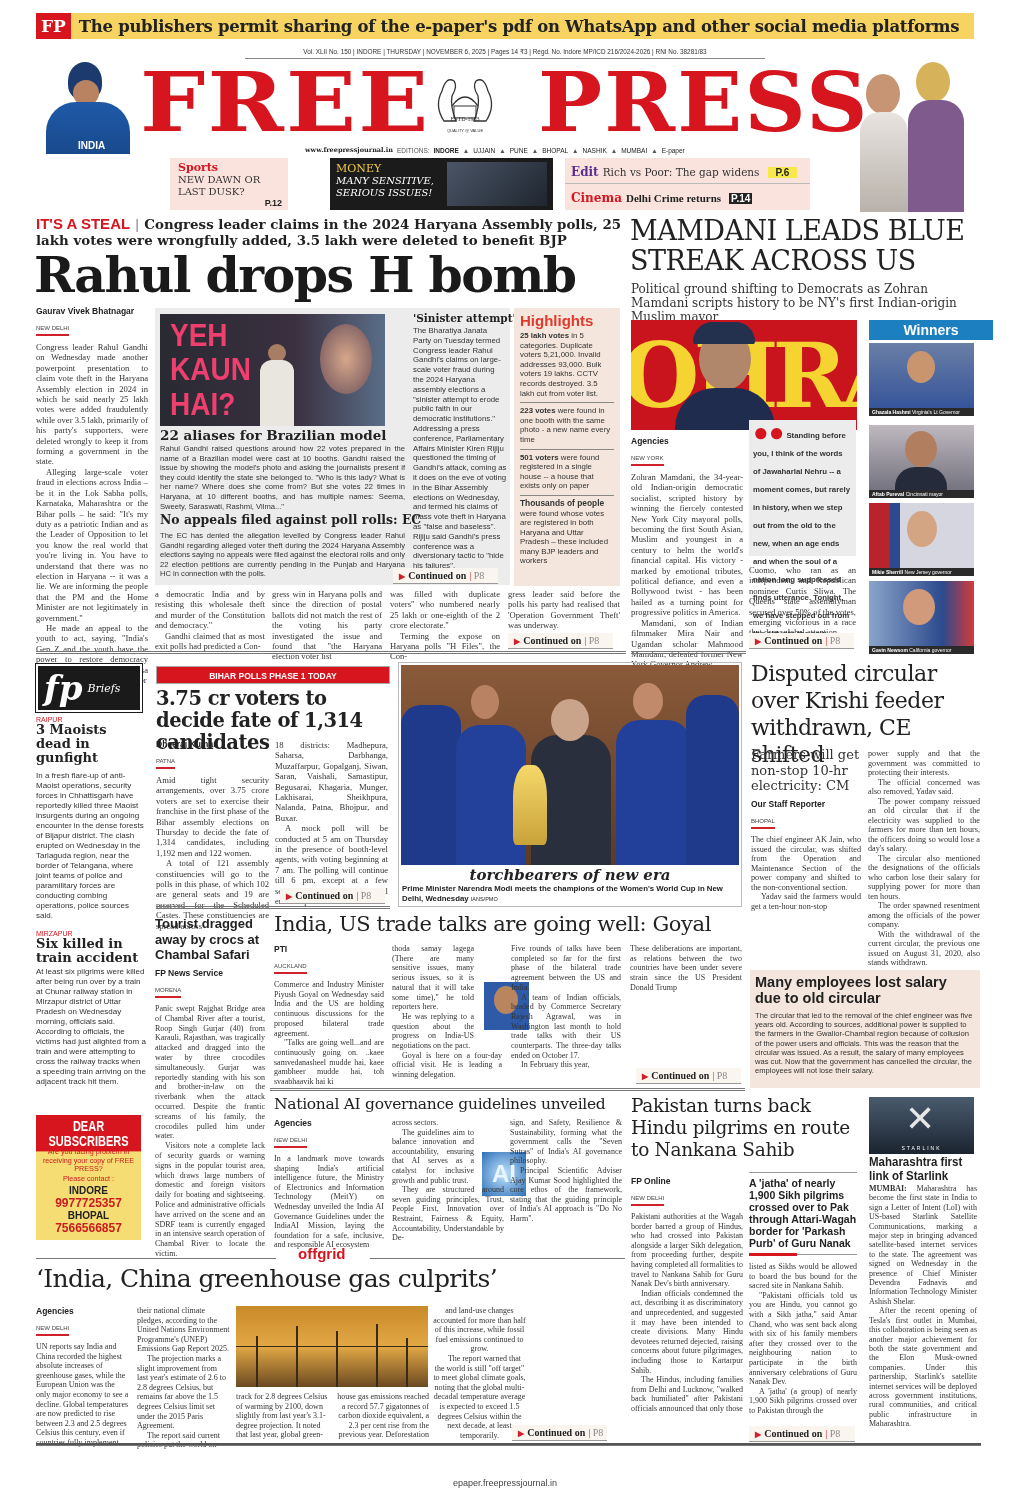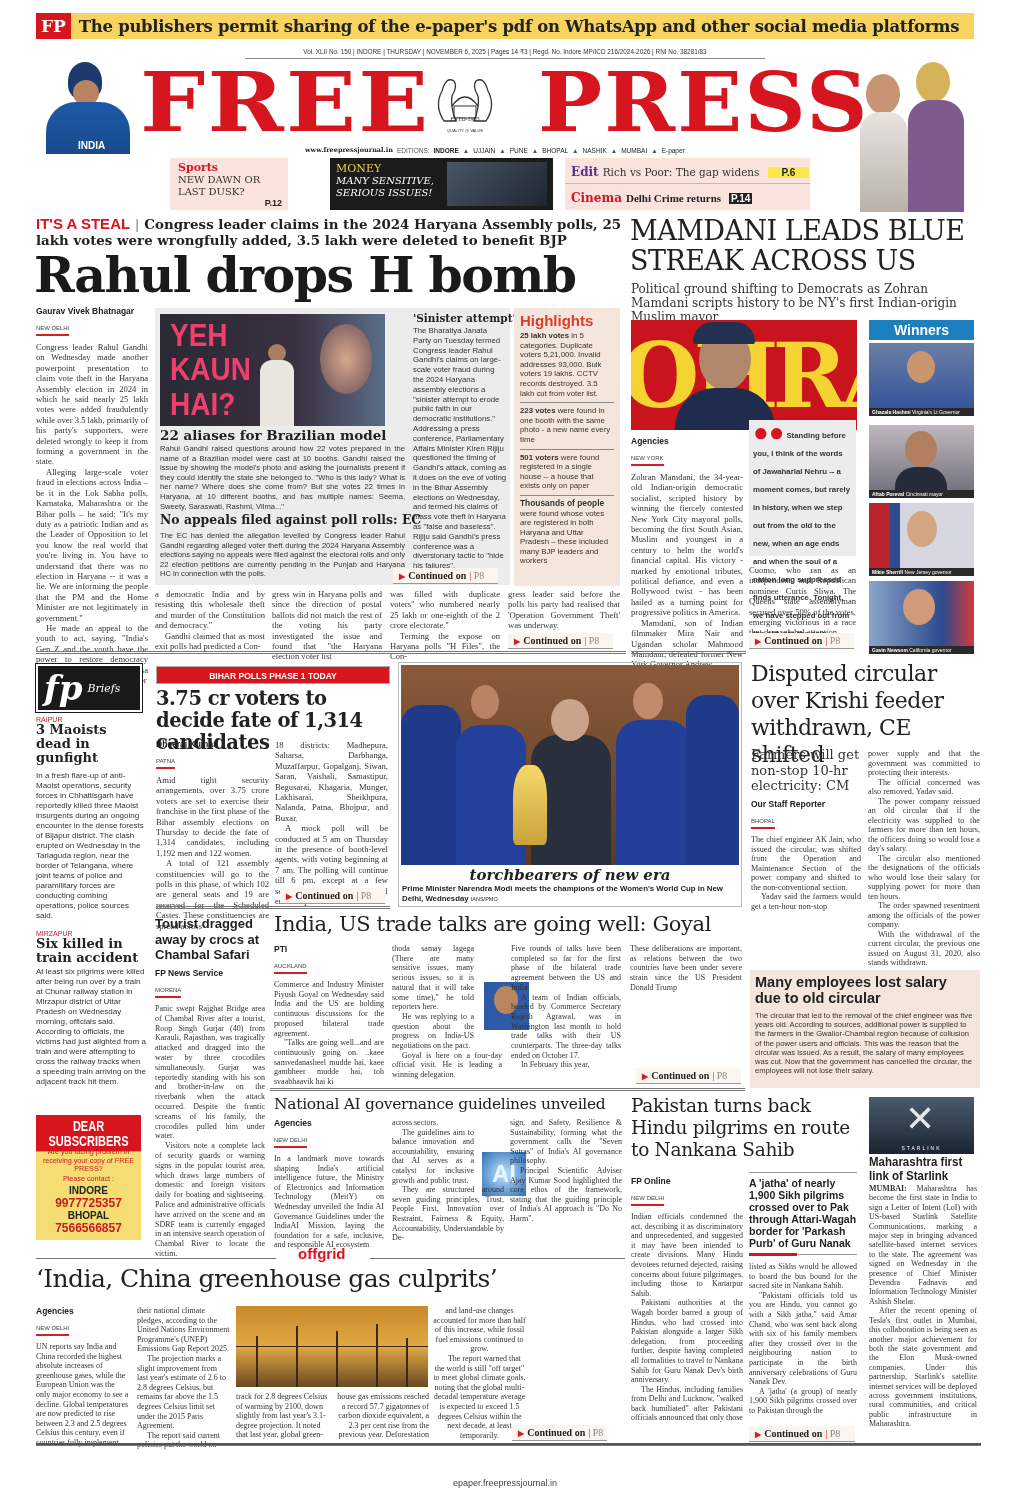--- a/index.html
+++ b/index.html
@@ -81,21 +81,21 @@
   <div style="position:absolute;right:6px;bottom:2px;font-family:'Liberation Sans',sans-serif;font-weight:bold;font-size:9px">P.12</div>
 </div>
 <div class="abs" style="left:330px;top:158px;width:223px;height:52px;background:#1b1b1b;padding:4px 6px">
   <div style="font-family:'DejaVu Serif',serif;color:#f2c94c;font-size:11px">MONEY</div>
   <div style="font-family:'DejaVu Serif',serif;font-style:italic;font-size:10px;color:#fff;width:100px;line-height:12px">MANY SENSITIVE, SERIOUS ISSUES!</div>
   <div style="position:absolute;right:6px;top:4px;width:100px;height:44px;background:linear-gradient(135deg,#4a5566,#1f2630)"></div>
 </div>
 <div class="abs" style="left:565px;top:158px;width:245px;height:26px;background:#fbe3dd;padding:4px 6px;border-bottom:1px solid #bbb;white-space:nowrap">
   <span style="font-family:'DejaVu Serif',serif;font-weight:bold;color:#5b2d8e;font-size:12px">Edit</span>
   <span style="font-family:'DejaVu Serif',serif;font-size:10.5px;color:#333">Rich vs Poor: The gap widens</span>
-  <span style="background:#f7e94c;font-family:'Liberation Sans',sans-serif;font-weight:bold;font-size:10px;padding:0 14px;margin-left:4px">P.6</span>
+  <span style="background:#f7e94c;font-family:'Liberation Sans',sans-serif;font-weight:bold;font-size:10px;padding:0 8px;margin-left:4px">P.6</span>
 </div>
 <div class="abs" style="left:565px;top:184px;width:245px;height:26px;background:#fbe3dd;padding:4px 6px;white-space:nowrap">
   <span style="font-family:'DejaVu Serif',serif;font-weight:bold;color:#d7151f;font-size:12px">Cinema</span>
   <span style="font-family:'Liberation Serif',serif;font-weight:bold;font-size:11px;color:#222">Delhi Crime returns</span>
   <span style="background:#222;color:#fff;font-family:'Liberation Sans',sans-serif;font-weight:bold;font-size:10px;padding:0 2px;margin-left:4px">P.14</span>
 </div>
 
 <div class="abs" style="left:36px;top:216px;width:590px;font-family:'DejaVu Serif',serif;font-weight:bold;font-size:13.4px;line-height:16px;color:#222">
   <span style="color:#d7151f;font-family:'Liberation Sans',sans-serif;font-weight:900;font-size:15px">IT'S A STEAL</span><span style="color:#999"> | </span><span>Congress leader claims in the 2024 Haryana Assembly polls, 25 lakh votes were wrongfully added, 3.5 lakh were deleted to benefit BJP</span>
 </div>
@@ -178,21 +178,21 @@
   <span style="float:left;color:#d7151f;font-size:26px;line-height:18px;margin-right:2px">●●</span>
   <span class="sans" style="font-size:7.8px;line-height:9.6px;font-weight:bold;color:#333">Standing before you, I think of the words of Jawaharlal Nehru -- a moment comes, but rarely in history, when we step out from the old to the new, when an age ends and when the soul of a nation long suppressed finds utterance. Tonight, we have stepped out from the old into the new.</span>
 </div>
 <div class="abs body-text" style="left:749px;top:565px;width:107px">
     <p>Cuomo, who ran as an independent, and Republican nominee Curtis Sliwa. The Queens state assemblyman secured over 50% of the votes, emerging victorious in a race that drew global attention.</p>
   </div>
 <div class="abs cont" style="left:749px;top:633px;width:105px">
   <span class="arrow">▶</span><span>Continued on</span><span class="pg">P8</span>
 </div>
 
-<div class="abs" style="left:869px;top:320px;width:105px;height:20px;background:#1b7fc0;color:#fff;font-family:'Liberation Sans',sans-serif;font-weight:900;font-size:14px;text-align:center;line-height:20px">Winners</div>
+<div class="abs" style="left:869px;top:320px;width:124px;height:20px;background:#1b7fc0;color:#fff;font-family:'Liberation Sans',sans-serif;font-weight:900;font-size:14px;text-align:center;line-height:20px">Winners</div>
 <div class="photo" style="left:869px;top:343px;width:105px;height:73px;background:linear-gradient(#6a7fa6,#2f4f99)">
   <div style="position:absolute;left:38px;top:8px;width:28px;height:32px;border-radius:50%;background:#c9956f"></div>
   <div style="position:absolute;bottom:0;left:0;right:0;background:#2a2a2a;color:#fff;font-family:'Liberation Sans',sans-serif;font-size:5px;padding:1px 3px;white-space:nowrap"><b>Ghazala Hashmi</b> <span>Virginia's Lt Governor</span></div>
 </div>
 <div class="photo" style="left:869px;top:425px;width:105px;height:73px;background:linear-gradient(#bfb8bf,#6b6b78)">
   <div style="position:absolute;left:36px;top:6px;width:32px;height:36px;border-radius:50%;background:#b17f5f"></div>
   <div style="position:absolute;left:26px;top:42px;width:52px;height:30px;border-radius:20px 20px 0 0;background:#252b3b"></div>
   <div style="position:absolute;bottom:0;left:0;right:0;background:#2a2a2a;color:#fff;font-family:'Liberation Sans',sans-serif;font-size:5px;padding:1px 3px;white-space:nowrap"><b>Aftab Pureval</b> <span>Cincinnati mayor</span></div>
 </div>
 <div class="photo" style="left:869px;top:503px;width:105px;height:73px;background:linear-gradient(90deg,#b8232c 0 20%,#2c4a8d 20% 30%,#d6d6e0 30%)">
@@ -273,21 +273,21 @@
   <div class="dateline">BHOPAL</div>
   <div class="body-text" style="font-size:8.2px;line-height:9.5px">
       <p>The chief engineer AK Jain, who issued the circular, was shifted from the Operation and Maintenance Section of the power company and shifted to the non-conventional section.</p>
       <p>Yadav said the farmers would get a ten-hour non-stop</p>
     </div>
 </div>
 <div class="abs body-text" style="left:868px;top:749px;width:112px;font-size:8.2px;line-height:9.5px">
   <p>power supply and that the government was committed to protecting their interests.</p>
     <p>The official concerned was also removed, Yadav said.</p>
     <p>The power company reissued an old circular that if the electricity was supplied to the farmers for more than ten hours, the officers doing so would lose a day's salary.</p>
-    <p>The circular also mentioned the designations of the officials who would lose their salary for supplying power for more than ten hours.</p>
+    <p>The circular also mentioned the designations of the officials who carbon lose their salary for supplying power for more than ten hours.</p>
     <p>The order spawned resentment among the officials of the power company.</p>
     <p>With the withdrawal of the current circular, the previous one issued on August 31, 2020, also stands withdrawn.</p>
 </div>
 <div class="abs" style="left:750px;top:970px;width:230px;height:118px;background:#f4e6dc;padding:4px 5px">
   <div style="font-family:'Liberation Sans',sans-serif;font-weight:900;font-size:14.5px;line-height:16px;color:#222">Many employees lost salary due to old circular</div>
   <div class="sans-body" style="margin-top:5px;font-size:7.6px;line-height:9.2px">The circular that led to the removal of the chief engineer was five years old. According to sources, additional power is supplied to the farmers in the Gwalior-Chambal region because of collusion of the power users and officials. This was the reason that the circular was issued. As a result, the salary of many employees was cut. Now that the government has cancelled the circular, the employees will not lose their salary.</div>
 </div>
 
 <div class="abs" style="left:155px;top:916px;width:110px;font-family:'Liberation Sans',sans-serif;font-weight:bold;font-size:13px;line-height:15.5px;color:#222">Tourist dragged away by crocs at Chambal Safari</div>
 <div class="abs" style="left:155px;top:968px;width:110px">
@@ -386,22 +386,22 @@
 </div>
 <div class="abs cont" style="left:512px;top:1425px;width:95px">
   <span class="arrow">▶</span><span>Continued on</span><span class="pg">P8</span>
 </div>
 
 <div class="abs" style="left:631px;top:1095px;width:225px;font-family:'DejaVu Serif',serif;font-size:18.5px;line-height:22px;color:#222;letter-spacing:-0.3px">Pakistan turns back Hindu pilgrims en route to Nankana Sahib</div>
 <div class="abs" style="left:631px;top:1176px;width:112px">
   <div class="byline">FP Online</div>
   <div class="dateline">NEW DELHI</div>
   <div class="body-text" style="font-size:8px;line-height:9.6px">
+      <p>Pakistani authorities at the Wagah border barred a group of Hindus, who had crossed into Pakistan alongside a larger Sikh delegation, from proceeding further, despite having completed all formalities to travel to Nankana Sahib for Guru Nanak Dev's birth anniversary.</p>
       <p>Indian officials condemned the act, describing it as discriminatory and unprecedented, and suggested it may have been intended to create divisions. Many Hindu devotees returned dejected, raising concerns about future pilgrimages, including those to Kartarpur Sahib.</p>
-      <p>Pakistani authorities at the Wagah border barred a group of Hindus, who had crossed into Pakistan alongside a larger Sikh delegation, from proceeding further, despite having completed all formalities to travel to Nankana Sahib for Guru Nanak Dev's birth anniversary.</p>
       <p>The Hindus, including families from Delhi and Lucknow, "walked back humiliated" after Pakistani officials announced that only those</p>
     </div>
 </div>
 <div class="abs" style="left:749px;top:1172px;width:108px;border-top:1px solid #999;padding-top:4px">
   <div style="font-family:'Liberation Sans',sans-serif;font-weight:bold;font-size:10.5px;line-height:12px;color:#222">A 'jatha' of nearly 1,900 Sikh pilgrims crossed over to Pak through Attari-Wagah border for 'Parkash Purb' of Guru Nanak</div>
   <div style="margin-top:5px;border-top:1px solid #999;position:relative">
       <div style="position:absolute;top:-2px;left:0;width:48px;height:3px;background:#d7151f"></div>
     </div>
 </div>
 <div class="abs body-text" style="left:749px;top:1262px;width:108px;font-size:8px;line-height:9.6px">

